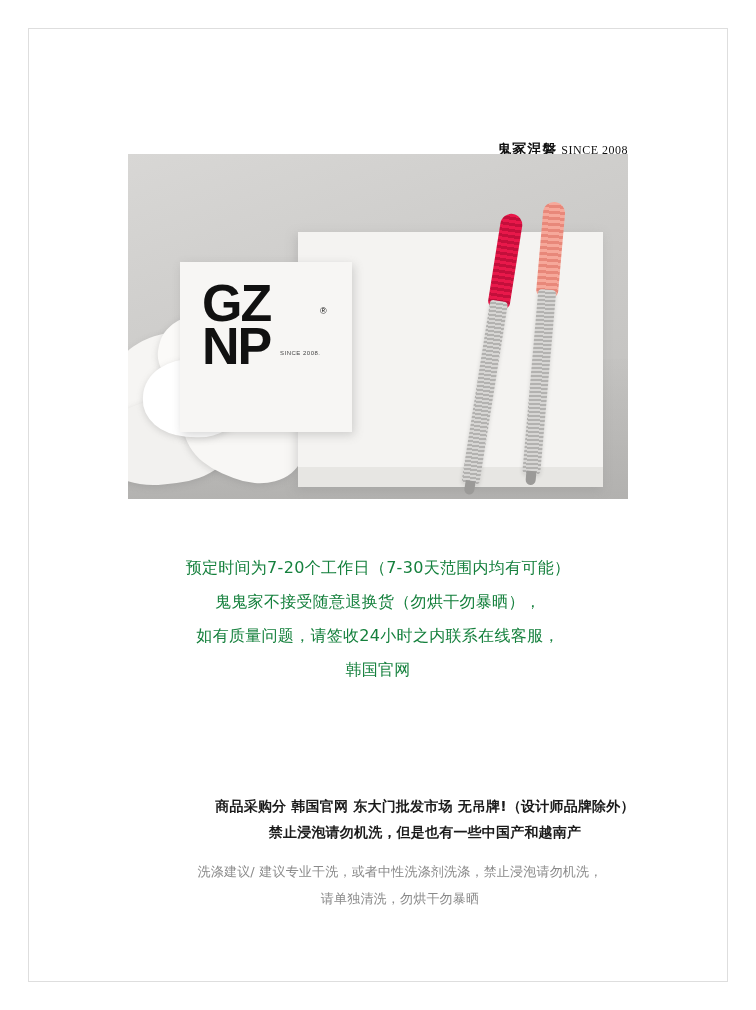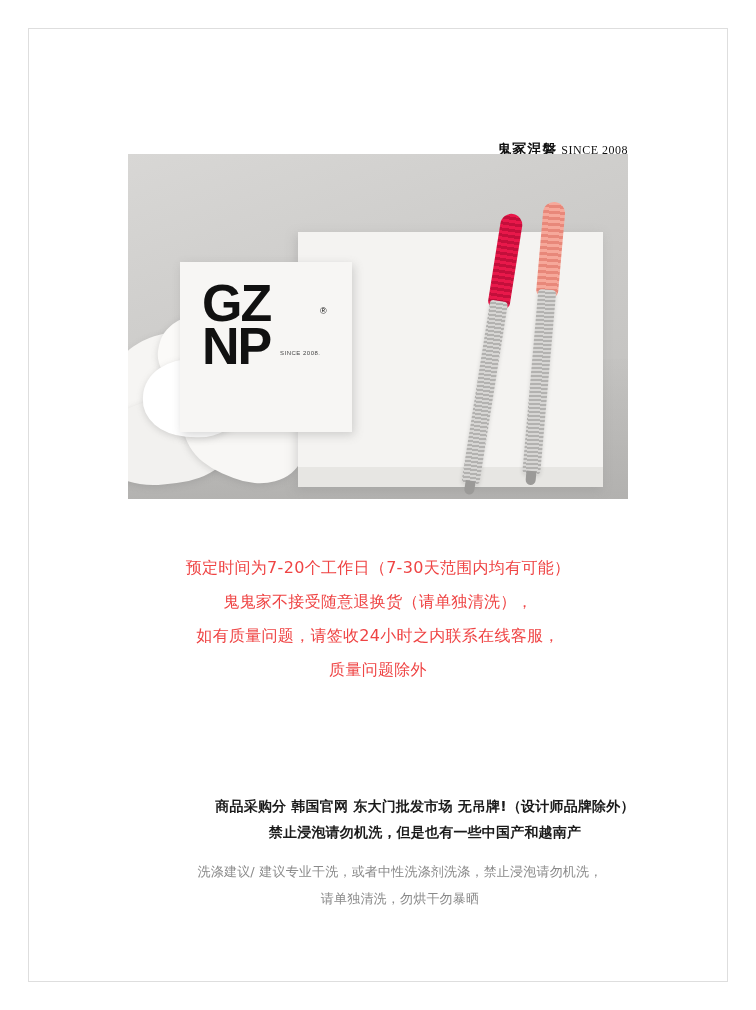--- a/index.html
+++ b/index.html
@@ -213,21 +213,21 @@
     width: 700px;
     text-align: center;
   }
   .block-main {
     top: 530px;
   }
   .block-main p {
     margin: 0 0 13px 0;
     font-family: "DejaVu Sans", sans-serif;
     font-size: 16px;
-    color: #ef4444;
+    color: #15803d;
     letter-spacing: 0.3px;
   }
   .block-source {
     top: 770px;
     margin-left: 47px;
   }
   .block-source p {
     margin: 0 0 8px 0;
     font-family: "DejaVu Sans", sans-serif;
     font-size: 14px;
@@ -292,23 +292,23 @@
           <div class="l2">NP</div>
           <span class="reg">®</span>
         </div>
         <div class="smalltext">SINCE
 2008.</div>
       </div>
     </div>
 
     <div class="textblock block-main">
       <p>预定时间为7-20个工作日（7-30天范围内均有可能）</p>
-      <p>鬼鬼家不接受随意退换货（请单独清洗），</p>
+      <p>鬼鬼家不接受随意退换货（勿烘干勿暴晒），</p>
       <p>如有质量问题，请签收24小时之内联系在线客服，</p>
-      <p>质量问题除外</p>
+      <p>韩国官网</p>
     </div>
 
     <div class="textblock block-source">
       <p>商品采购分 韩国官网 东大门批发市场 无吊牌!（设计师品牌除外）</p>
       <p>禁止浸泡请勿机洗，但是也有一些中国产和越南产</p>
     </div>
 
     <div class="textblock block-wash">
       <p>洗涤建议/ 建议专业干洗，或者中性洗涤剂洗涤，禁止浸泡请勿机洗，</p>
       <p>请单独清洗，勿烘干勿暴晒</p>

